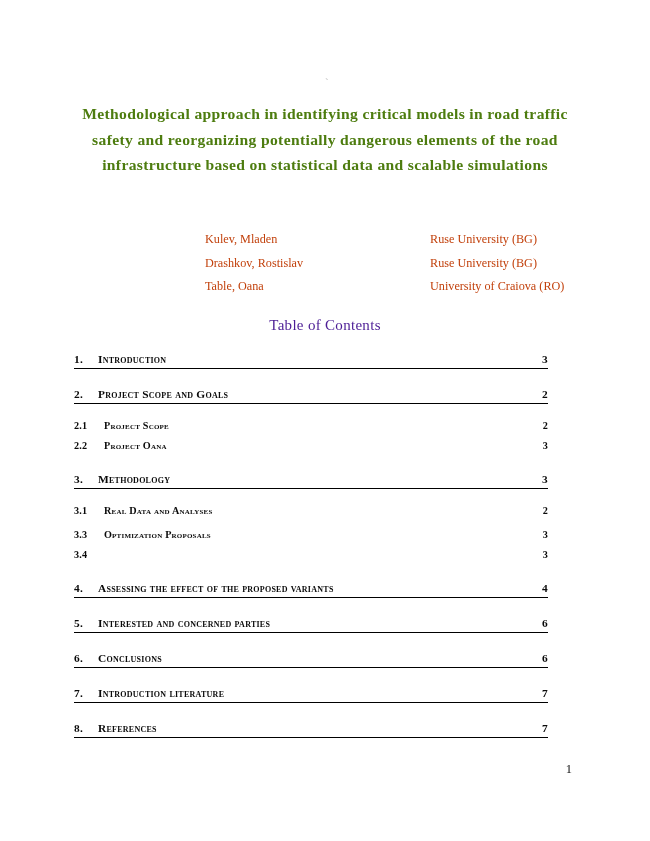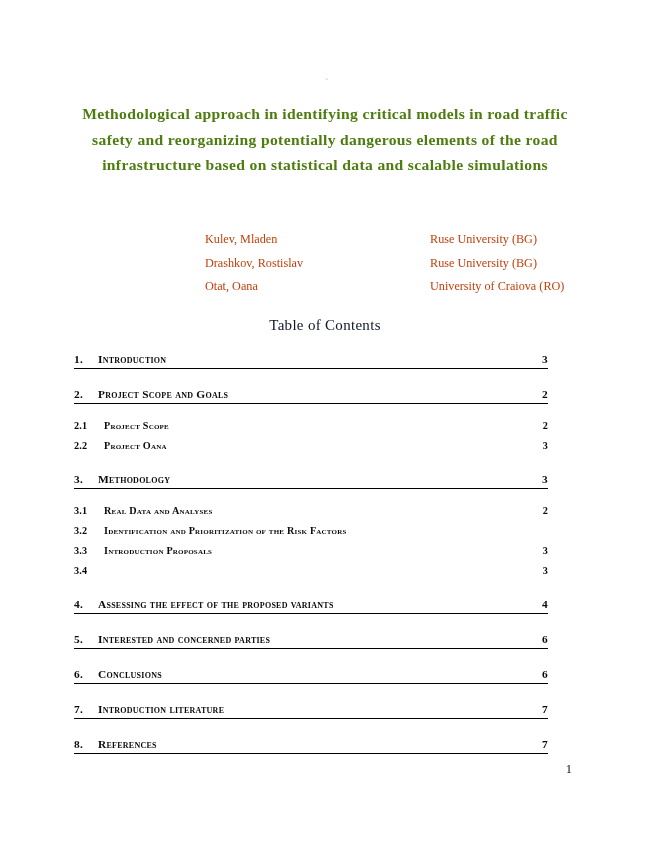--- a/index.html
+++ b/index.html
@@ -64,21 +64,21 @@
   
   .toc-heading {
     position: absolute;
     left: 68px;
     top: 315px;
     width: 514px;
     text-align: center;
     font-size: 15px;
     line-height: 20px;
     letter-spacing: 0.3px;
-    color: #0f172a;
+    color: #4c1d95;
   }
 
   
   .toc {
     position: absolute;
     left: 74px;
     top: 352px;
     width: 474px;
   }
   .toc-entry {
@@ -157,21 +157,21 @@
   <div class="authors">
       <div class="author-row">
         <span class="author-name">Kulev, Mladen</span>
         <span class="author-affil">Ruse University (BG)</span>
       </div>
       <div class="author-row">
         <span class="author-name">Drashkov, Rostislav</span>
         <span class="author-affil">Ruse University (BG)</span>
       </div>
       <div class="author-row">
-        <span class="author-name">Otat, Oana</span>
+        <span class="author-name">Table, Oana</span>
         <span class="author-affil">University of Craiova (RO)</span>
       </div>
     </div>
 
   <div class="toc-heading">Table of Contents</div>
 
   <div class="toc">
       <div class="toc-entry lvl1">
         <span class="toc-num u">1.</span>
         <span class="toc-text u">Introduction</span>
@@ -207,30 +207,24 @@
         <span class="toc-page u">3</span>
       </div>
       <div class="gap-md"></div>
       <div class="toc-entry lvl2">
         <span class="toc-num">3.1</span>
         <span class="toc-text">Real Data and Analyses</span>
         <span class="toc-fill">&nbsp;</span>
         <span class="toc-page">2</span>
       </div>
       <div class="gap-sm"></div>
-      <div class="toc-entry lvl2">
-        <span class="toc-num">3.2</span>
-        <span class="toc-text">Identification and Prioritization of the Risk Factors</span>
-        <span class="toc-fill">&nbsp;</span>
-        <span class="toc-page"></span>
-      </div>
       <div class="gap-sm"></div>
       <div class="toc-entry lvl2">
         <span class="toc-num">3.3</span>
-        <span class="toc-text">Introduction Proposals</span>
+        <span class="toc-text">Optimization Proposals</span>
         <span class="toc-fill">&nbsp;</span>
         <span class="toc-page">3</span>
       </div>
       <div class="gap-sm"></div>
       <div class="toc-entry lvl2">
         <span class="toc-num">3.4</span>
         <span class="toc-fill">&nbsp;</span>
         <span class="toc-page">3</span>
       </div>
       <div class="gap-lg"></div>

